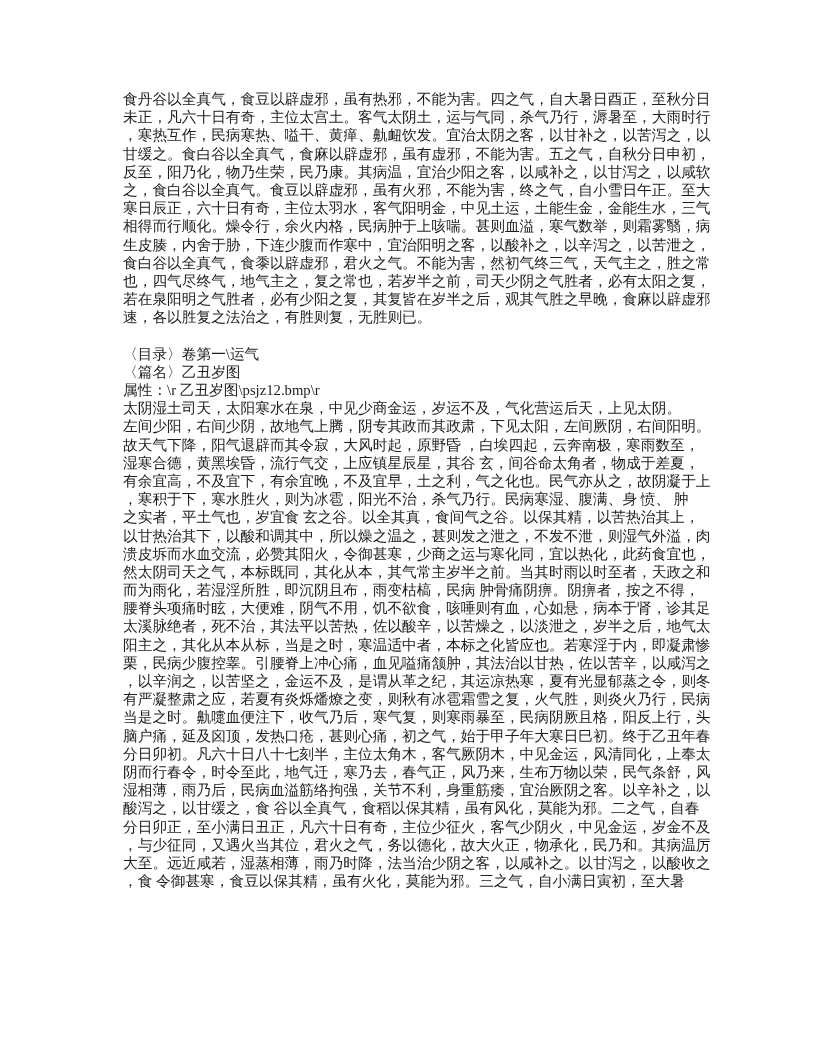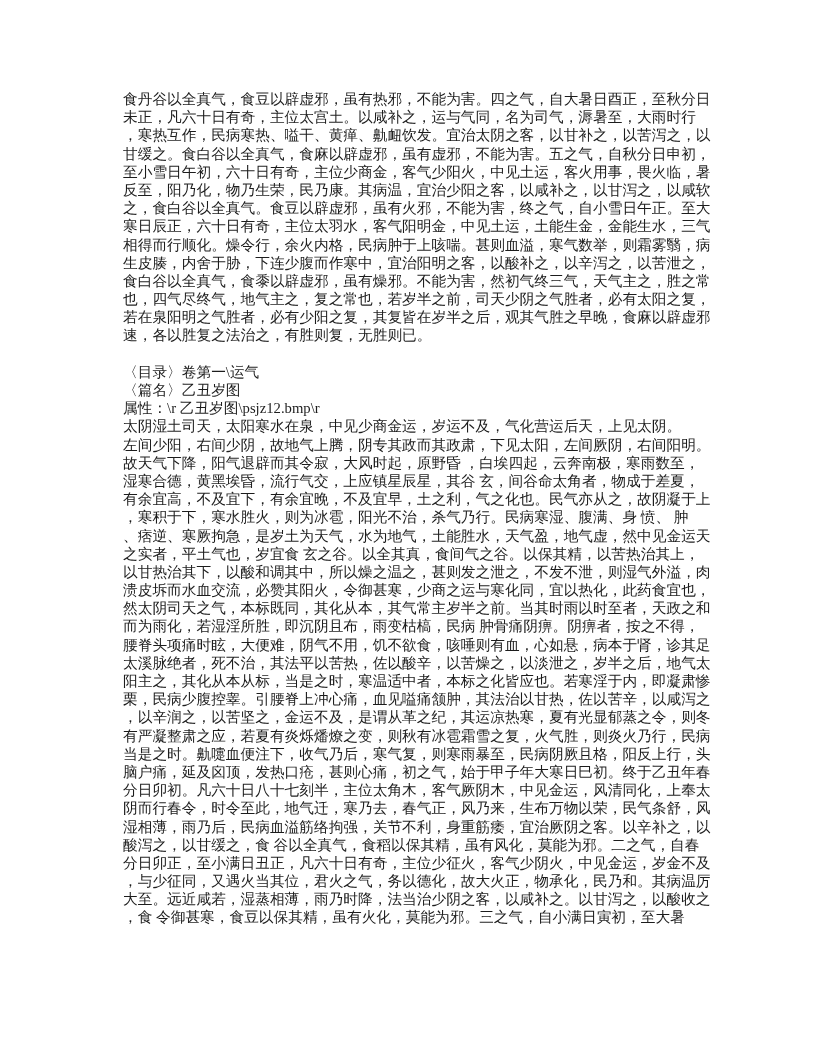--- a/index.html
+++ b/index.html
@@ -38,49 +38,47 @@
     height: 18.2px;
   }
 </style>
 </head>
 <body>
 
 <div class="page">
   <div class="text-block">
     <div>
         <div class="text-line">食丹谷以全真气，食豆以辟虚邪，虽有热邪，不能为害。四之气，自大暑日酉正，至秋分日</div>
-        <div class="text-line">未正，凡六十日有奇，主位太宫土。以咸补之，运与气同，名为司气，溽暑至，大雨时行</div>
+        <div class="text-line">未正，凡六十日有奇，主位太宫土。客气太阴土，运与气同，杀气乃行，溽暑至，大雨时行</div>
         <div class="text-line">，寒热互作，民病寒热、嗌干、黄瘅、鼽衄饮发。宜治太阴之客，以甘补之，以苦泻之，以</div>
         <div class="text-line">甘缓之。食白谷以全真气，食麻以辟虚邪，虽有虚邪，不能为害。五之气，自秋分日申初，</div>
-        <div class="text-line">至小雪日午初，六十日有奇，主位少商金，客气少阳火，中见土运，客火用事，畏火临，暑</div>
         <div class="text-line">反至，阳乃化，物乃生荣，民乃康。其病温，宜治少阳之客，以咸补之，以甘泻之，以咸软</div>
         <div class="text-line">之，食白谷以全真气。食豆以辟虚邪，虽有火邪，不能为害，终之气，自小雪日午正。至大</div>
         <div class="text-line">寒日辰正，六十日有奇，主位太羽水，客气阳明金，中见土运，土能生金，金能生水，三气</div>
         <div class="text-line">相得而行顺化。燥令行，余火内格，民病肿于上咳喘。甚则血溢，寒气数举，则霜雾翳，病</div>
         <div class="text-line">生皮腠，内舍于胁，下连少腹而作寒中，宜治阳明之客，以酸补之，以辛泻之，以苦泄之，</div>
-        <div class="text-line">食白谷以全真气，食黍以辟虚邪，虽有燥邪。不能为害，然初气终三气，天气主之，胜之常</div>
+        <div class="text-line">食白谷以全真气，食黍以辟虚邪，君火之气。不能为害，然初气终三气，天气主之，胜之常</div>
         <div class="text-line">也，四气尽终气，地气主之，复之常也，若岁半之前，司天少阴之气胜者，必有太阳之复，</div>
         <div class="text-line">若在泉阳明之气胜者，必有少阳之复，其复皆在岁半之后，观其气胜之早晚，食麻以辟虚邪</div>
         <div class="text-line">速，各以胜复之法治之，有胜则复，无胜则已。</div>
       </div>
 
     <div class="blank-line"></div>
 
     <div class="text-line">〈目录〉卷第一\运气</div>
     <div class="text-line">〈篇名〉乙丑岁图</div>
     <div class="text-line">属性：\r 乙丑岁图\psjz12.bmp\r</div>
 
     <div>
         <div class="text-line">太阴湿土司天，太阳寒水在泉，中见少商金运，岁运不及，气化营运后天，上见太阴。</div>
         <div class="text-line">左间少阳，右间少阴，故地气上腾，阴专其政而其政肃，下见太阳，左间厥阴，右间阳明。</div>
         <div class="text-line">故天气下降，阳气退辟而其令寂，大风时起，原野昏 ，白埃四起，云奔南极，寒雨数至，</div>
         <div class="text-line">湿寒合德，黄黑埃昏，流行气交，上应镇星辰星，其谷 玄，间谷命太角者，物成于差夏，</div>
         <div class="text-line">有余宜高，不及宜下，有余宜晚，不及宜早，土之利，气之化也。民气亦从之，故阴凝于上</div>
         <div class="text-line">，寒积于下，寒水胜火，则为冰雹，阳光不治，杀气乃行。民病寒湿、腹满、身 愤、 肿</div>
-        <div class="text-line">、痞逆、寒厥拘急，是岁土为天气，水为地气，土能胜水，天气盈，地气虚，然中见金运天</div>
         <div class="text-line">之实者，平土气也，岁宜食 玄之谷。以全其真，食间气之谷。以保其精，以苦热治其上，</div>
         <div class="text-line">以甘热治其下，以酸和调其中，所以燥之温之，甚则发之泄之，不发不泄，则湿气外溢，肉</div>
         <div class="text-line">溃皮坼而水血交流，必赞其阳火，令御甚寒，少商之运与寒化同，宜以热化，此药食宜也，</div>
         <div class="text-line">然太阴司天之气，本标既同，其化从本，其气常主岁半之前。当其时雨以时至者，天政之和</div>
         <div class="text-line">而为雨化，若湿淫所胜，即沉阴且布，雨变枯槁，民病 肿骨痛阴痹。阴痹者，按之不得，</div>
         <div class="text-line">腰脊头项痛时眩，大便难，阴气不用，饥不欲食，咳唾则有血，心如悬，病本于肾，诊其足</div>
         <div class="text-line">太溪脉绝者，死不治，其法平以苦热，佐以酸辛，以苦燥之，以淡泄之，岁半之后，地气太</div>
         <div class="text-line">阳主之，其化从本从标，当是之时，寒温适中者，本标之化皆应也。若寒淫于内，即凝肃惨</div>
         <div class="text-line">栗，民病少腹控睾。引腰脊上冲心痛，血见嗌痛颔肿，其法治以甘热，佐以苦辛，以咸泻之</div>
         <div class="text-line">，以辛润之，以苦坚之，金运不及，是谓从革之纪，其运凉热寒，夏有光显郁蒸之令，则冬</div>

